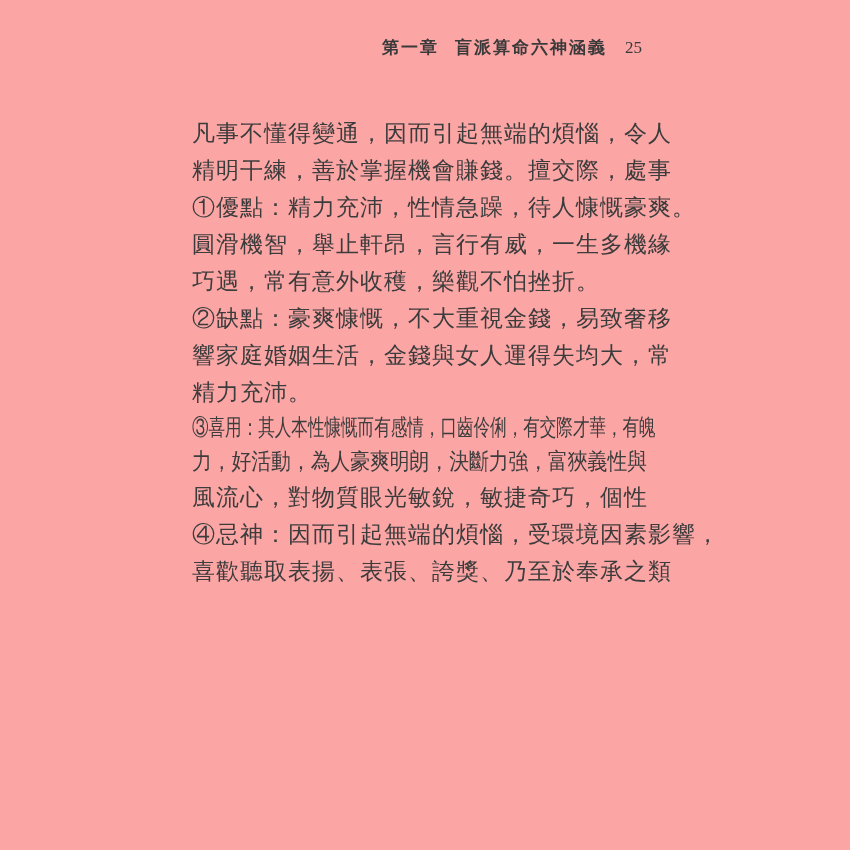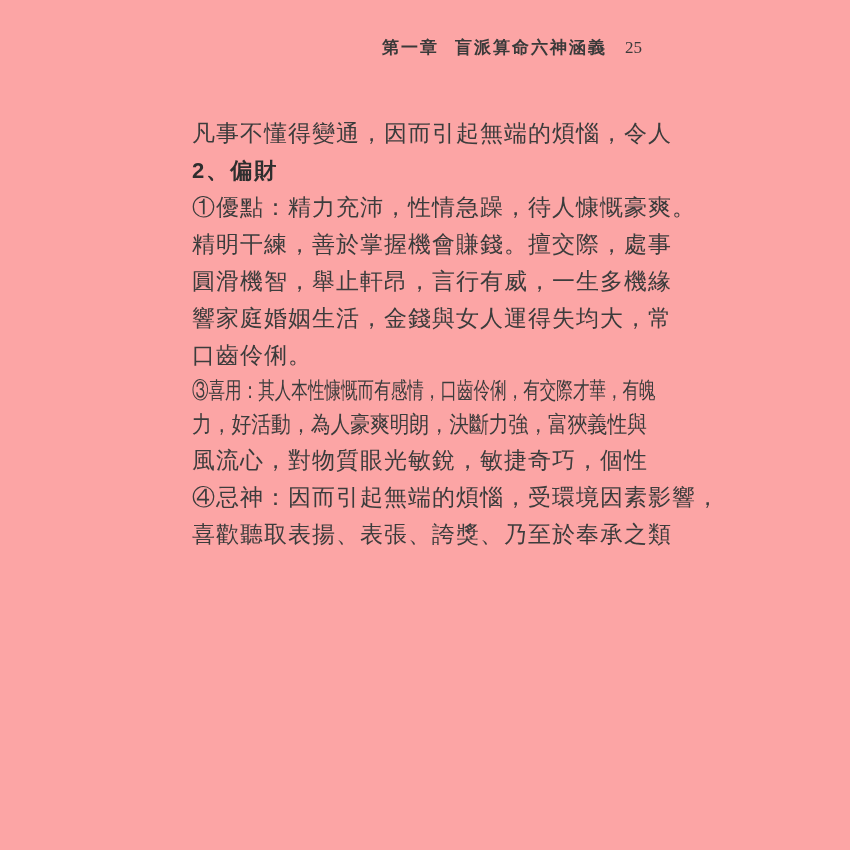--- a/index.html
+++ b/index.html
@@ -73,26 +73,27 @@
 
 <div class="page">
 
   <div class="running-header">
     <span class="chapter">第一章</span><span class="title">盲派算命六神涵義</span><span class="pageno">25</span>
   </div>
 
   <div class="body-lines">
 
   <div class="line">凡事不懂得變通，因而引起無端的煩惱，令人</div>
-      <div class="line heading">2、偏財</div>
+      <div class="line">精明干練，善於掌握機會賺錢。擅交際，處事</div>
       <div class="line">①優點：精力充沛，性情急躁，待人慷慨豪爽。</div>
-      <div class="line">精明干練，善於掌握機會賺錢。擅交際，處事</div>
       <div class="line">圓滑機智，舉止軒昂，言行有威，一生多機緣</div>
+      <div class="line">巧遇，常有意外收穫，樂觀不怕挫折。</div>
+      <div class="line">②缺點：豪爽慷慨，不大重視金錢，易致奢移</div>
       <div class="line">響家庭婚姻生活，金錢與女人運得失均大，常</div>
-      <div class="line">口齒伶俐。</div>
+      <div class="line">精力充沛。</div>
       <div class="line condensed">③喜用：其人本性慷慨而有感情，口齒伶俐，有交際才華，有魄</div>
       <div class="line semi-condensed">力，好活動，為人豪爽明朗，決斷力強，富狹義性與</div>
       <div class="line">風流心，對物質眼光敏銳，敏捷奇巧，個性</div>
       <div class="line">④忌神：因而引起無端的煩惱，受環境因素影響，</div>
       <div class="line">喜歡聽取表揚、表張、誇獎、乃至於奉承之類</div>
     </div>
 
 </div>
 
 </body></html>

